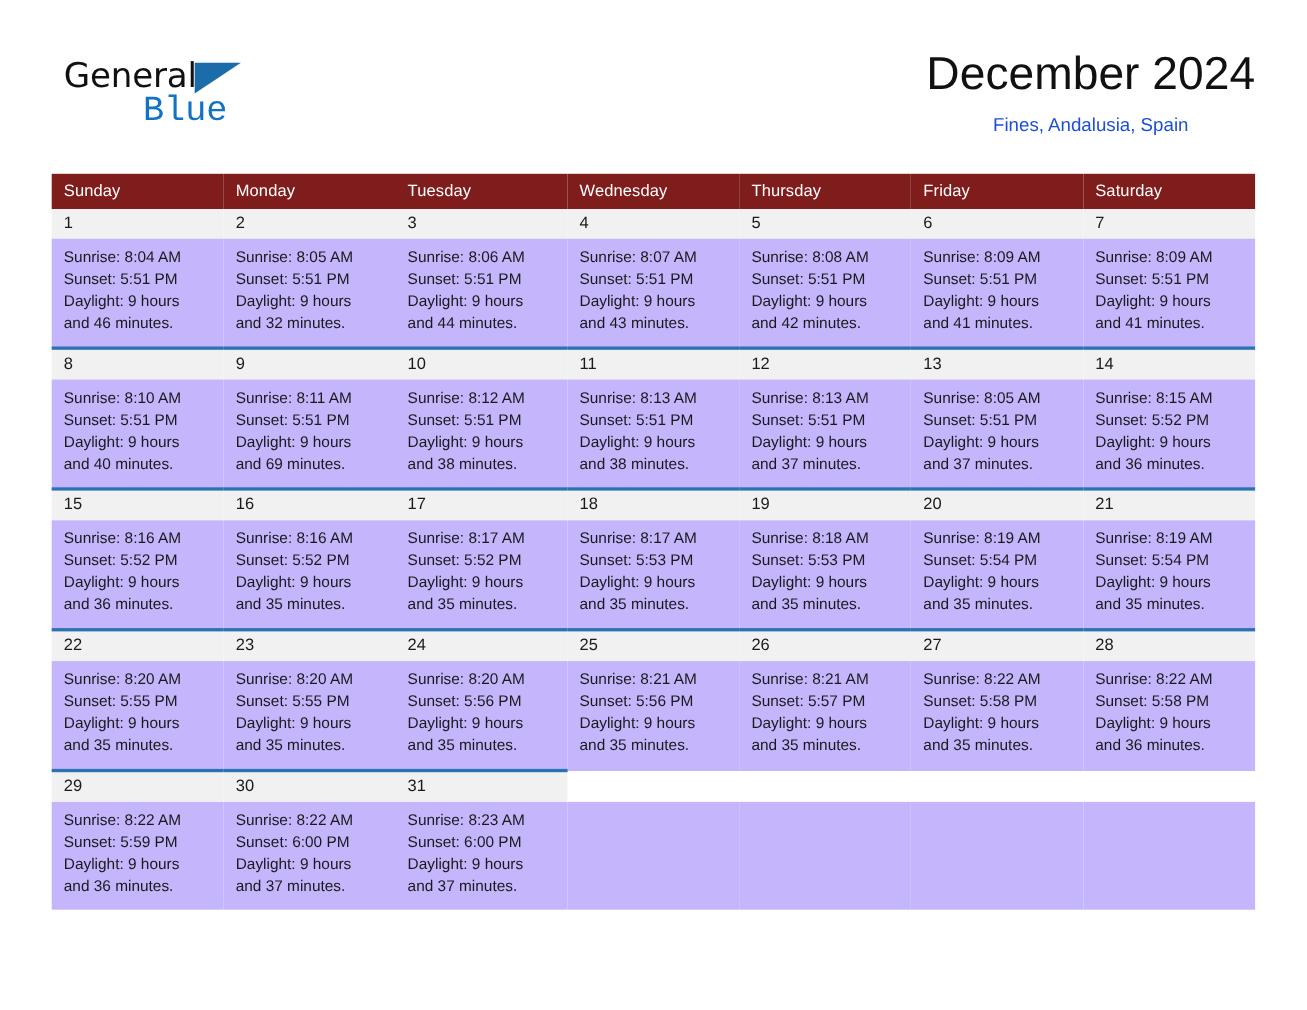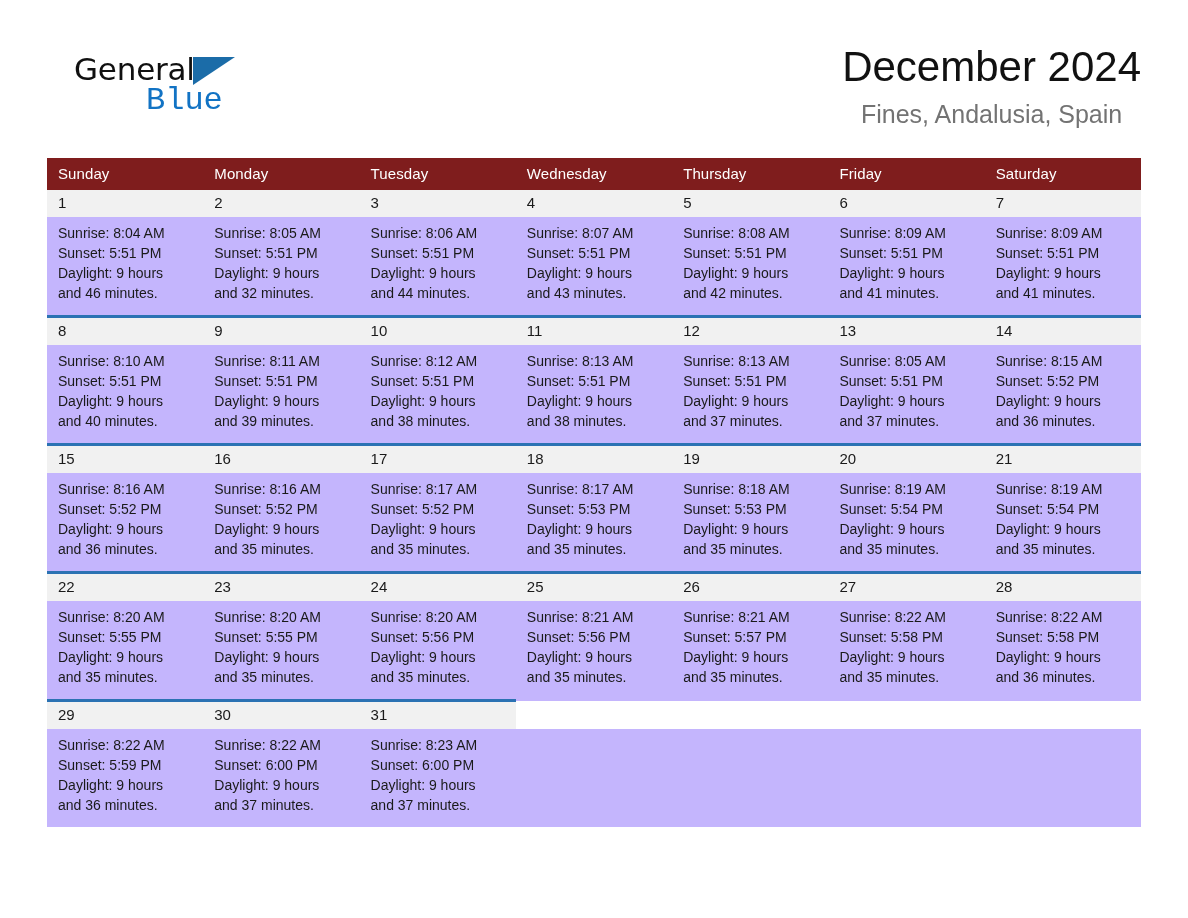--- a/index.html
+++ b/index.html
@@ -21,21 +21,20 @@
     height: 918px;
     box-sizing: border-box;
   }
 
   
   .header {
     position: relative;
     height: 112px;
     padding: 0 47px;
     box-sizing: border-box;
-    margin-left: 16px;
   }
   .logo {
     position: absolute;
     left: 58px;
     top: 52px;
     width: 260px;
     height: 68px;
     user-select: none;
   }
   .logo-row1 {
@@ -80,23 +79,23 @@
     text-align: center;
   }
   .month-title {
     font-size: 42px;
     font-weight: 400;
     color: #111111;
     line-height: 50px;
     white-space: nowrap;
   }
   .location-title {
-    font-size: 25px;
+    font-size: 17px;
     font-weight: 400;
-    color: #737373;
+    color: #1d4ed8;
     line-height: 32px;
     margin-top: 6px;
     white-space: nowrap;
   }
 
   
   .calendar {
     position: absolute;
     left: 47px;
     top: 158px;
@@ -269,21 +268,21 @@
             <td>
               <span class="cell-line">Sunrise: 8:10 AM</span>
               <span class="cell-line">Sunset: 5:51 PM</span>
               <span class="cell-line">Daylight: 9 hours</span>
               <span class="cell-line">and 40 minutes.</span>
             </td>
             <td>
               <span class="cell-line">Sunrise: 8:11 AM</span>
               <span class="cell-line">Sunset: 5:51 PM</span>
               <span class="cell-line">Daylight: 9 hours</span>
-              <span class="cell-line">and 39 minutes.</span>
+              <span class="cell-line">and 69 minutes.</span>
             </td>
             <td>
               <span class="cell-line">Sunrise: 8:12 AM</span>
               <span class="cell-line">Sunset: 5:51 PM</span>
               <span class="cell-line">Daylight: 9 hours</span>
               <span class="cell-line">and 38 minutes.</span>
             </td>
             <td>
               <span class="cell-line">Sunrise: 8:13 AM</span>
               <span class="cell-line">Sunset: 5:51 PM</span>

